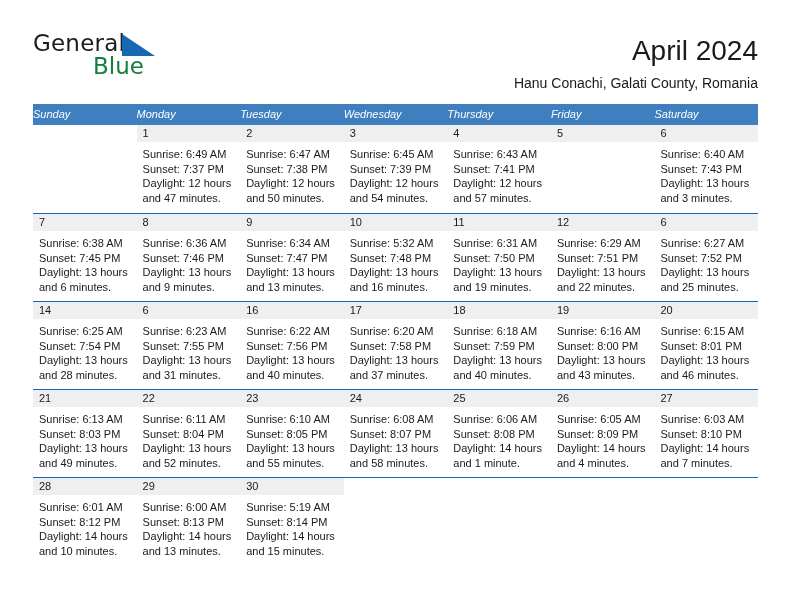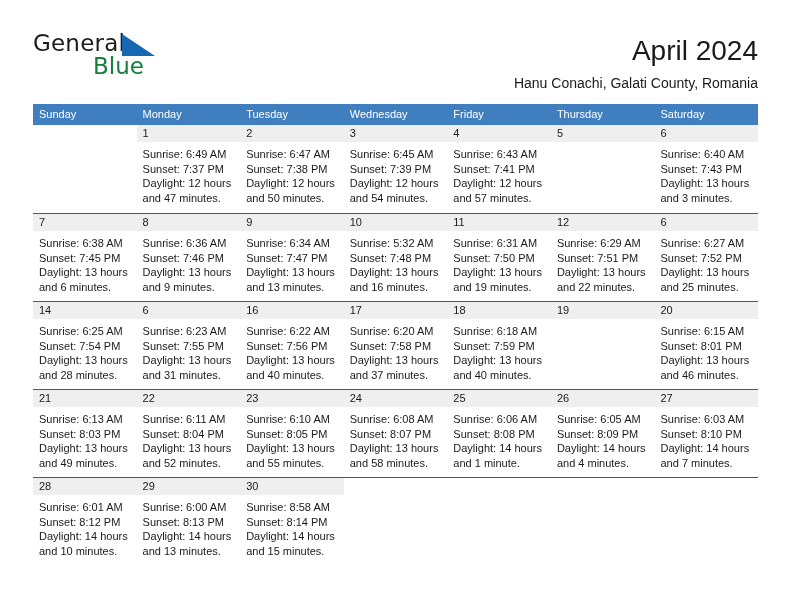--- a/index.html
+++ b/index.html
@@ -96,25 +96,25 @@
   }
   .weekday-row {
     display: flex;
     background: #3f7fbf;
   }
   .weekday {
     flex: 1 1 0;
     box-sizing: border-box;
     height: 21px;
     line-height: 21px;
-    padding-left: 6px;
     font-size: 11px;
     color: #ffffff;
     overflow: hidden;
     white-space: nowrap;
+    font-style: italic;
   }
   .week {
     display: flex;
     border-top: 1.5px solid #1668b3;
     height: 88px;
     box-sizing: border-box;
   }
   .week:first-of-type {
     border-top: none;
   }
@@ -168,22 +168,22 @@
     </div>
 
   </div>
 
   <div class="calendar">
     <div class="weekday-row" id="weekday-row">
         <div class="weekday">Sunday</div>
         <div class="weekday">Monday</div>
         <div class="weekday">Tuesday</div>
         <div class="weekday">Wednesday</div>
+        <div class="weekday">Thursday</div>
         <div class="weekday">Friday</div>
-        <div class="weekday">Thursday</div>
         <div class="weekday">Saturday</div>
       </div>
     <div id="weeks-container">
         <div class="week">
           <div class="day blank">
             <div class="day-num-band"></div>
           </div>
           <div class="day">
             <div class="day-num-band">1</div>
             <div class="day-body">
@@ -322,20 +322,25 @@
           <div class="day">
             <div class="day-num-band">18</div>
             <div class="day-body">
               <div>Sunrise: 6:18 AM</div>
               <div>Sunset: 7:59 PM</div>
               <div class="daylight-line">Daylight: 13 hours and 40 minutes.</div>
             </div>
           </div>
           <div class="day">
             <div class="day-num-band">19</div>
+            <div class="day-body">
+              <div>Sunrise: 6:16 AM</div>
+              <div>Sunset: 8:00 PM</div>
+              <div class="daylight-line">Daylight: 13 hours and 43 minutes.</div>
+            </div>
           </div>
           <div class="day">
             <div class="day-num-band">20</div>
             <div class="day-body">
               <div>Sunrise: 6:15 AM</div>
               <div>Sunset: 8:01 PM</div>
               <div class="daylight-line">Daylight: 13 hours and 46 minutes.</div>
             </div>
           </div>
         </div>
@@ -410,21 +415,21 @@
             <div class="day-num-band">29</div>
             <div class="day-body">
               <div>Sunrise: 6:00 AM</div>
               <div>Sunset: 8:13 PM</div>
               <div class="daylight-line">Daylight: 14 hours and 13 minutes.</div>
             </div>
           </div>
           <div class="day">
             <div class="day-num-band">30</div>
             <div class="day-body">
-              <div>Sunrise: 8:58 AM</div>
+              <div>Sunrise: 5:19 AM</div>
               <div>Sunset: 8:14 PM</div>
               <div class="daylight-line">Daylight: 14 hours and 15 minutes.</div>
             </div>
           </div>
           <div class="day blank">
             <div class="day-num-band"></div>
           </div>
           <div class="day blank">
             <div class="day-num-band"></div>
           </div>

